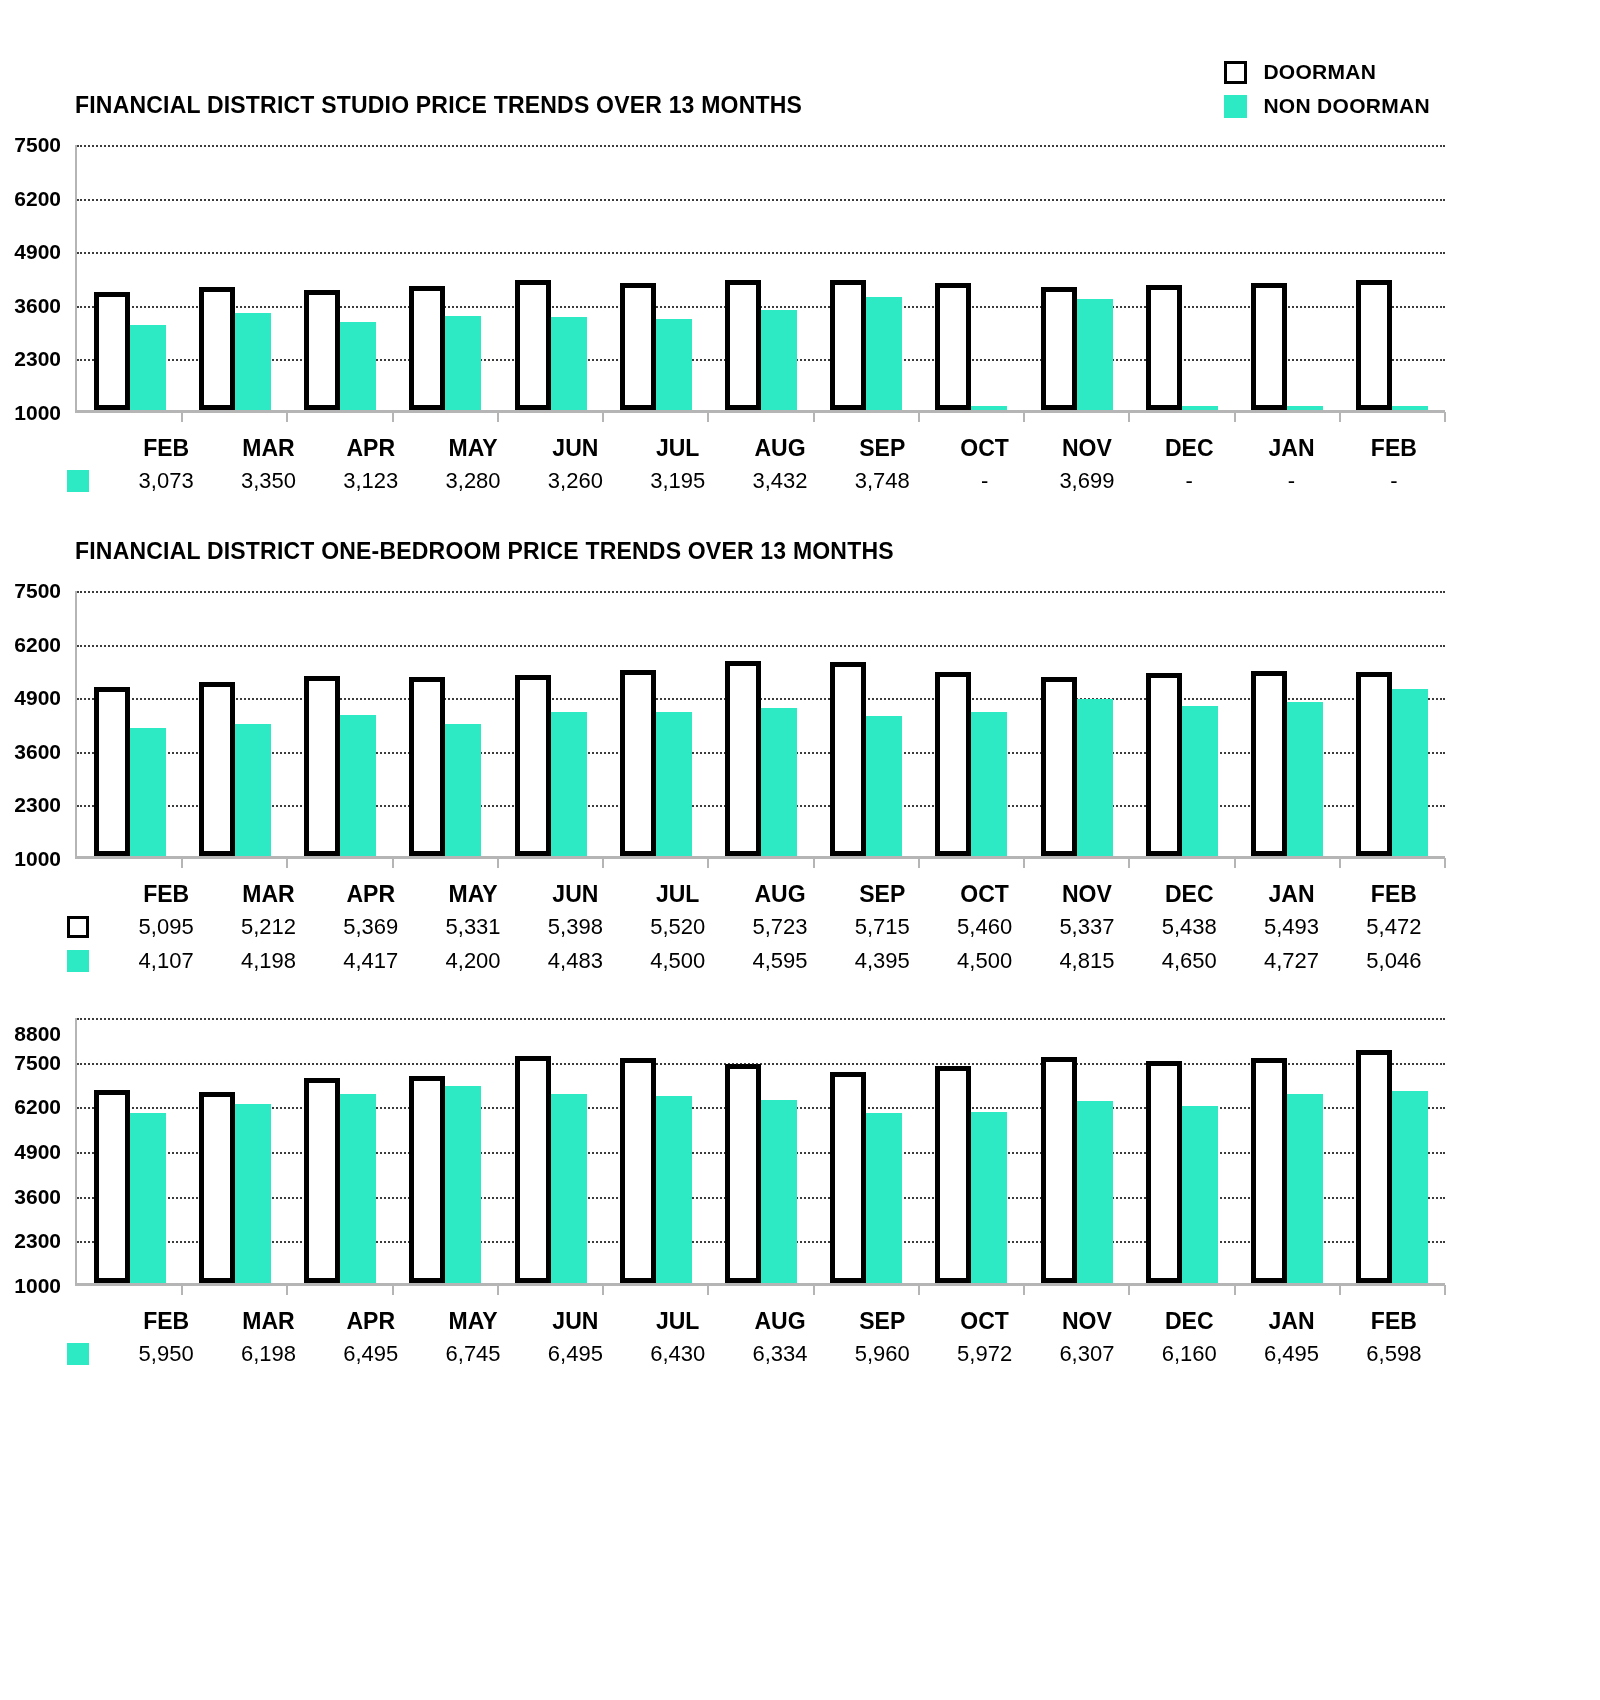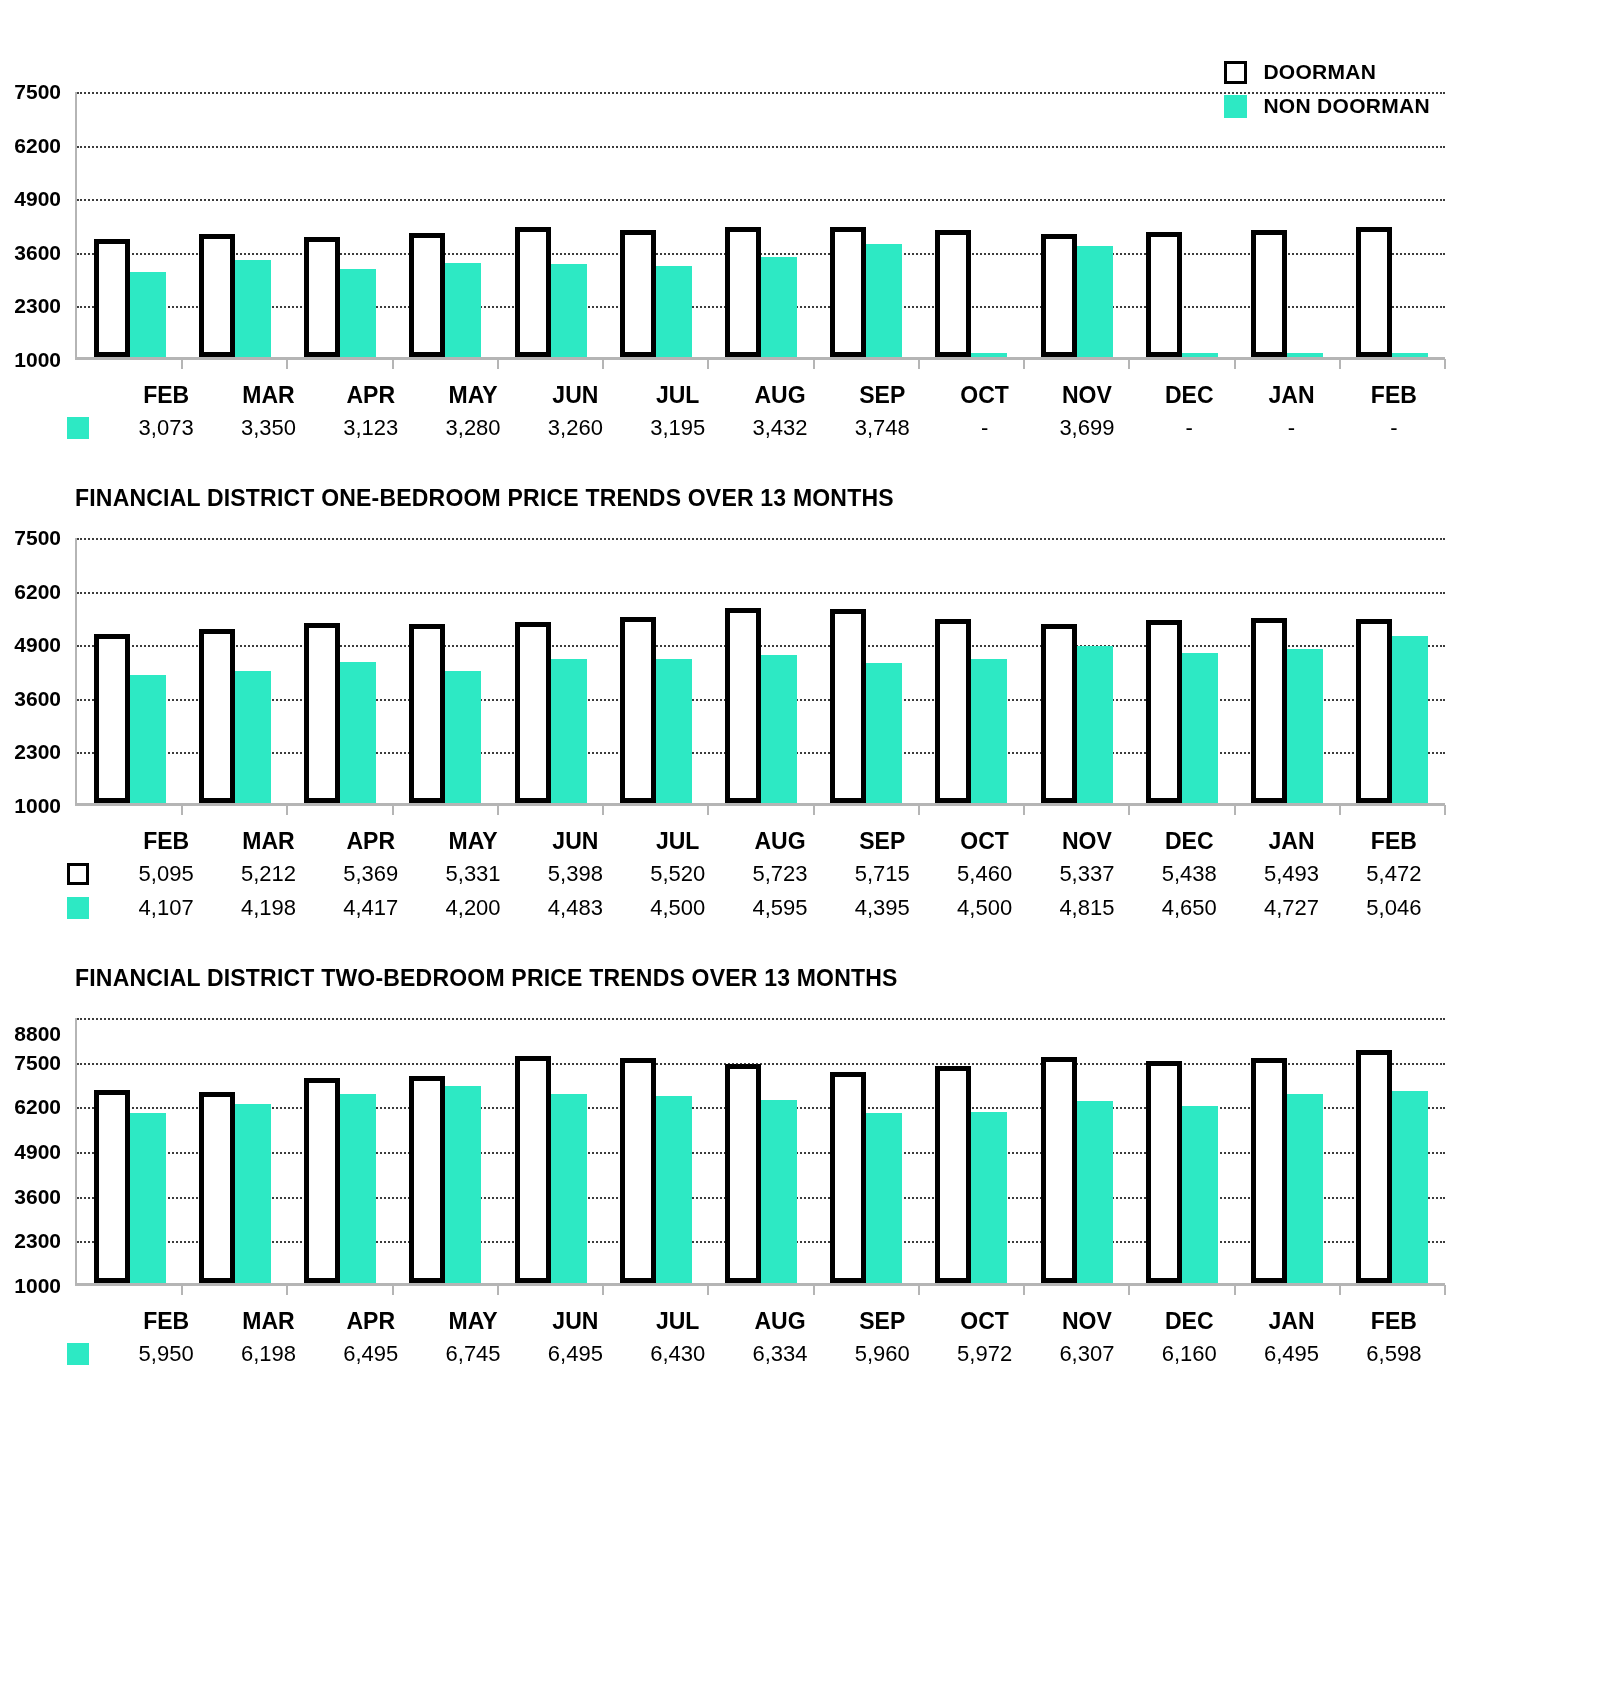--- a/index.html
+++ b/index.html
@@ -54,20 +54,21 @@
   </div>
   <div class="legend-row">
     <span class="swatch nondoorman"></span>
     <span>NON DOORMAN</span>
   </div>
 </div>
 
 <div class="content">
 
   <div class="section">
+    <h2 class="chart-title">FINANCIAL DISTRICT STUDIO PRICE TRENDS OVER 13 MONTHS</h2>
     <div class="plot-row">
       <div class="ylabels">
           <div class="ylabel" style="top: 0px;">7500</div>
           <div class="ylabel" style="top: 53.6px;">6200</div>
           <div class="ylabel" style="top: 107.2px;">4900</div>
           <div class="ylabel" style="top: 160.8px;">3600</div>
           <div class="ylabel" style="top: 214.4px;">2300</div>
           <div class="ylabel" style="top: 268px;">1000</div>
         </div>
       <div class="plot">
@@ -309,21 +310,20 @@
           <div class="cell">4,500</div>
           <div class="cell">4,815</div>
           <div class="cell">4,650</div>
           <div class="cell">4,727</div>
           <div class="cell">5,046</div>
         </div>
     </div>
   </div>
 
   <div class="section">
-    <h2 class="chart-title">FINANCIAL DISTRICT TWO-BEDROOM PRICE TRENDS OVER 13 MONTHS</h2>
     <div class="plot-row">
       <div class="ylabels">
           <div class="ylabel" style="top: 16px;">8800</div>
           <div class="ylabel" style="top: 44.6667px;">7500</div>
           <div class="ylabel" style="top: 89.3333px;">6200</div>
           <div class="ylabel" style="top: 134px;">4900</div>
           <div class="ylabel" style="top: 178.667px;">3600</div>
           <div class="ylabel" style="top: 223.333px;">2300</div>
           <div class="ylabel" style="top: 268px;">1000</div>
         </div>

